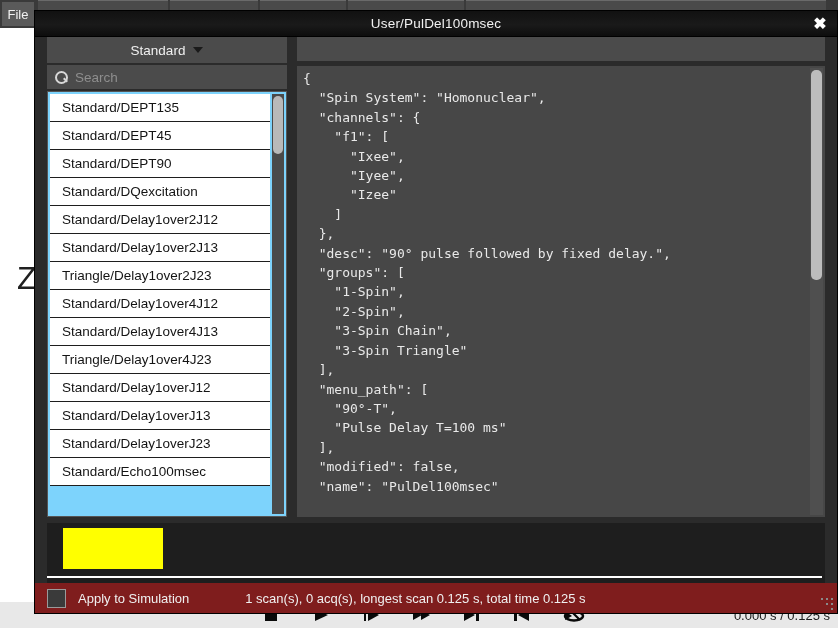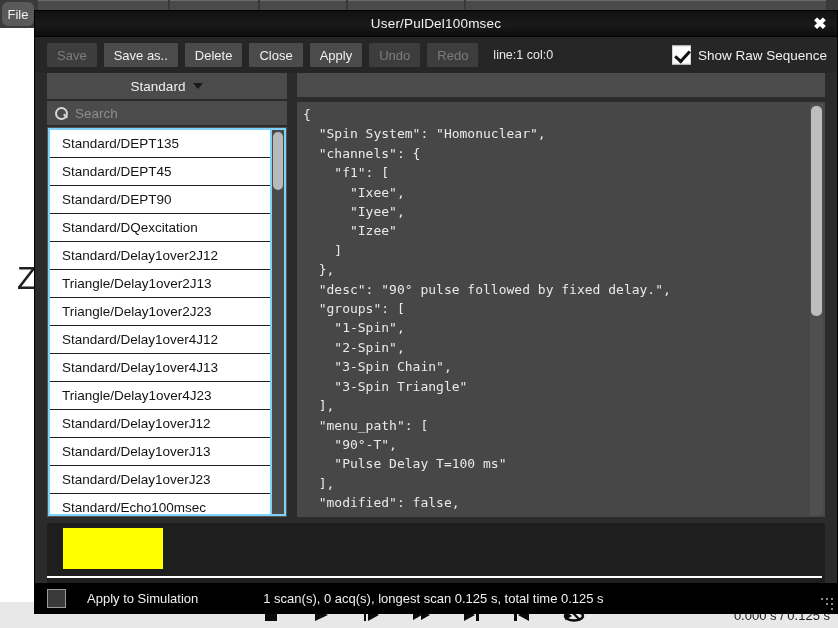--- a/index.html
+++ b/index.html
@@ -12,21 +12,21 @@
   #root { position: relative; width: 838px; height: 628px; background: #ffffff; }
 
   
   .bg-menubar {
     position: absolute; left: 0; top: 0; width: 838px; height: 28px;
     background: #3a3a3a;
   }
   .bg-file-btn {
     position: absolute; left: 2px; top: 2px; width: 32px; height: 24px;
     background: #5a5a5a; color: #f0f0f0; font-size: 13px;
-    display: flex; align-items: center; justify-content: center; border-radius: 6px;
+    display: flex; align-items: center; justify-content: center;
   }
   .bg-tabstrip {
     position: absolute; left: 38px; top: 0px; width: 800px; height: 22px;
     display: flex; gap: 2px;
   }
   .bg-tab {
     height: 22px; background: #4a4a4a; border-top: 1px solid #6a6a6a;
     font-size: 9px; color: #cfcfcf; display: flex;
     align-items: flex-end; justify-content: center; padding-bottom: 1px;
     overflow: hidden;
@@ -162,22 +162,22 @@
 
   
   .preview {
     flex: 0 0 60px; height: 60px; background: #1e1e1e; position: relative;
     margin: 6px 12px 0 12px;
   }
   .pulse-block { position: absolute; background: #ffff00; }
   .baseline { position: absolute; left: 0; right: 3px; height: 2px; background: #ffffff; }
 
   .simbar {
-    flex: 0 0 30px; height: 30px; background: #000000; display: flex;
-    align-items: center; padding: 0 12px; gap: 21px; position: relative;
+    flex: 0 0 30px; height: 30px; background: #7f1d1d; display: flex;
+    align-items: center; padding: 0 12px; gap: 12px; position: relative;
   }
   .sim-label { color: #f0f0f0; font-size: 13px; }
   .sim-stats { color: #f0f0f0; font-size: 13px; margin-left: 44px; }
   .grip {
     position: absolute; right: 3px; bottom: 2px; width: 14px; height: 14px;
     background-image:
       radial-gradient(circle 1px at 2px 2px, #8a8a8a 100%, transparent 0),
       radial-gradient(circle 1px at 7px 2px, #8a8a8a 100%, transparent 0),
       radial-gradient(circle 1px at 12px 2px, #8a8a8a 100%, transparent 0),
       radial-gradient(circle 1px at 7px 7px, #8a8a8a 100%, transparent 0),
@@ -279,54 +279,40 @@
     <div class="time-readout">0.000 s / 0.125 s</div>
   </div>
 
   <div id="dialog">
 
     <div class="titlebar">
       <span class="title-text">User/PulDel100msec</span>
       <span class="close-btn">✖</span>
     </div>
 
-    <div class="toolbar">
-      <button class="tb-btn disabled">Save</button>
-      <button class="tb-btn">Save as..</button>
-      <button class="tb-btn">Delete</button>
-      <button class="tb-btn">Close</button>
-      <button class="tb-btn">Apply</button>
-      <button class="tb-btn disabled">Undo</button>
-      <button class="tb-btn disabled">Redo</button>
-      <span class="tb-status">line:1 col:0</span>
-      <div class="raw-wrap">
-        <span class="chk"></span>
-        <span class="raw-label">Show Raw Sequence</span>
-      </div>
-    </div>
 
     <div class="dlg-body">
 
       <div class="left-pane">
         <div class="combo">
           <span>Standard</span>
           <span class="caret"></span>
         </div>
         <div class="searchbox">
           <span class="search-ico"></span>
           <span class="search-ph">Search</span>
         </div>
         <div class="listwrap">
           <div class="list" id="seq-list">
               <div class="list-item">Standard/DEPT135</div>
               <div class="list-item">Standard/DEPT45</div>
               <div class="list-item">Standard/DEPT90</div>
               <div class="list-item">Standard/DQexcitation</div>
               <div class="list-item">Standard/Delay1over2J12</div>
-              <div class="list-item">Triangle/Delay1over2J13</div>
+              <div class="list-item">Standard/Delay1over2J13</div>
               <div class="list-item">Triangle/Delay1over2J23</div>
               <div class="list-item">Standard/Delay1over4J12</div>
               <div class="list-item">Standard/Delay1over4J13</div>
               <div class="list-item">Triangle/Delay1over4J23</div>
               <div class="list-item">Standard/Delay1overJ12</div>
               <div class="list-item">Standard/Delay1overJ13</div>
               <div class="list-item">Standard/Delay1overJ23</div>
               <div class="list-item">Standard/Echo100msec</div>
             </div>
           <div class="sb-track">

